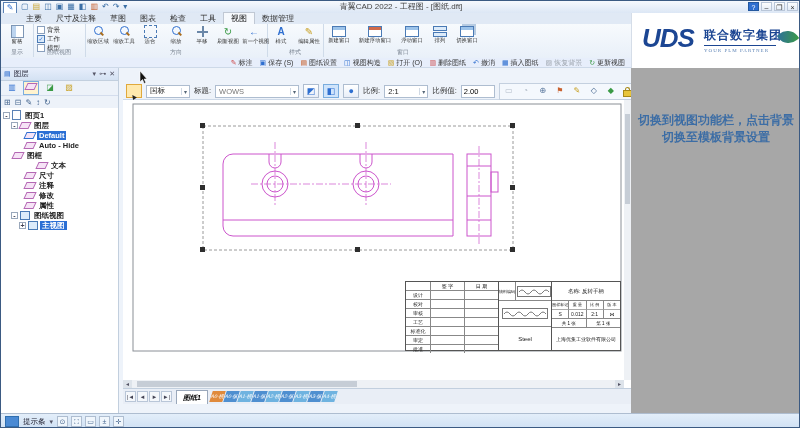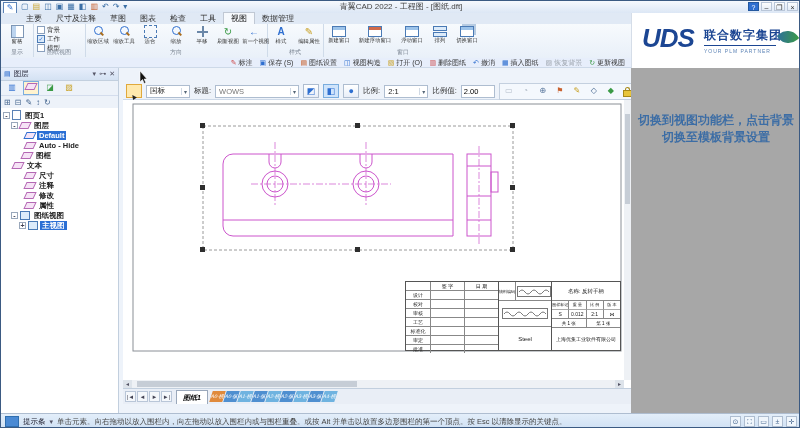--- a/index.html
+++ b/index.html
@@ -44,21 +44,21 @@
   .cbox.on{background:#dcebfa;border-color:#4a7ab5;}
   .clabel{font-size:6.5px;color:#333;white-space:nowrap;}
   
   .qrow{position:absolute;left:0;top:57px;width:630px;height:10px;background:#e7eefb;border-bottom:1px solid #cdd9e8;display:flex;justify-content:flex-end;align-items:center;gap:7px;padding-right:6px;box-sizing:border-box;}
   .qitem{display:flex;align-items:center;gap:2px;font-size:7px;color:#333;white-space:nowrap;}
   .qitem .g{font-size:7px;line-height:8px;}
   .qitem.disabled{color:#a2a9b2;}
   
   .brand{position:absolute;left:630px;top:12px;width:170px;height:55px;background:#fff;border-left:1px solid #d5dde8;}
   .uds{position:absolute;left:10px;top:12px;font-size:26px;line-height:26px;font-weight:bold;font-style:italic;color:#1c4693;letter-spacing:-1px;}
-  .bstack{position:absolute;left:72px;top:14px;width:72px;}
+  .bstack{position:absolute;left:72px;top:14px;width:72px;font-family:Liberation Serif, serif;}
   .bcn{font-size:12px;font-weight:bold;color:#1c4693;letter-spacing:1px;border-bottom:1px solid #1c4693;padding-bottom:1px;white-space:nowrap;}
   .btg{font-size:5px;color:#5b82b5;letter-spacing:1px;margin-top:2px;white-space:nowrap;}
   .leaf{position:absolute;right:6px;top:16px;width:16px;height:16px;background:linear-gradient(135deg,#2e6f9e,#3a9a45);border-radius:0 80% 0 80%;transform:rotate(-40deg);}
   
   .lpanel{position:absolute;left:0;top:67px;width:118px;height:345px;background:#edf2f9;border-right:1px solid #c2cfde;box-sizing:border-box;}
   .phead{height:12px;background:linear-gradient(#e7eefb,#d4e2f3);display:flex;align-items:center;padding:0 3px;gap:3px;border-bottom:1px solid #c2cfde;}
   .phead .ttl{font-size:7.5px;color:#223;flex:1;}
   .phg{font-size:7px;color:#556;line-height:10px;}
   .ptabs{height:14px;display:flex;align-items:center;gap:3px;padding-left:3px;border-bottom:1px solid #d4dded;}
   .ptab{width:14px;height:12px;border:1px solid transparent;text-align:center;font-size:8px;line-height:11px;}
@@ -377,25 +377,25 @@
         <span class="tlabel">图层</span>
       </div>
       <div class="titem" style="padding-left:24px">
         <span class="tico ico-layer" style="border-color:#2f6fd0"></span>
         <span class="tlabel sel">Default</span>
       </div>
       <div class="titem" style="padding-left:24px">
         <span class="tico ico-layer"></span>
         <span class="tlabel">Auto - Hide</span>
       </div>
-      <div class="titem" style="padding-left:21px">
+      <div class="titem" style="padding-left:12px">
         <span class="tico ico-layer"></span>
         <span class="tlabel">图框</span>
       </div>
-      <div class="titem" style="padding-left:12px">
+      <div class="titem" style="padding-left:36px">
         <span class="tico ico-layer"></span>
         <span class="tlabel">文本</span>
       </div>
       <div class="titem" style="padding-left:24px">
         <span class="tico ico-layer"></span>
         <span class="tlabel">尺寸</span>
       </div>
       <div class="titem" style="padding-left:24px">
         <span class="tico ico-layer"></span>
         <span class="tlabel">注释</span>
@@ -615,21 +615,20 @@
     <div class="bgtab" style="background:#4f8fd0">A2-纵</div>
     <div class="bgtab" style="background:#6fb3e0">A3-横</div>
     <div class="bgtab" style="background:#4f8fd0">A3-纵</div>
     <div class="bgtab" style="background:#6fb3e0">A4-横</div>
   </div>
 
   <div class="statusbar">
     <div class="stico"></div>
     <span class="stlabel">提示条</span>
     <span class="phg">▾</span>
-    <div class="sthint">单击元素。向右拖动以放入围栏内，向左拖动以放入围栏内或与围栏重叠。或按 Alt 并单击以放置多边形围栏的第一个顶点。按 Esc 以清除显示的关键点。</div>
     <div class="stright">
       <div class="stbtn">⊙</div>
       <div class="stbtn">⛶</div>
       <div class="stbtn">▭</div>
       <div class="stbtn">±</div>
       <div class="stbtn">✛</div>
     </div>
   </div>
 
   <div class="overlay">

